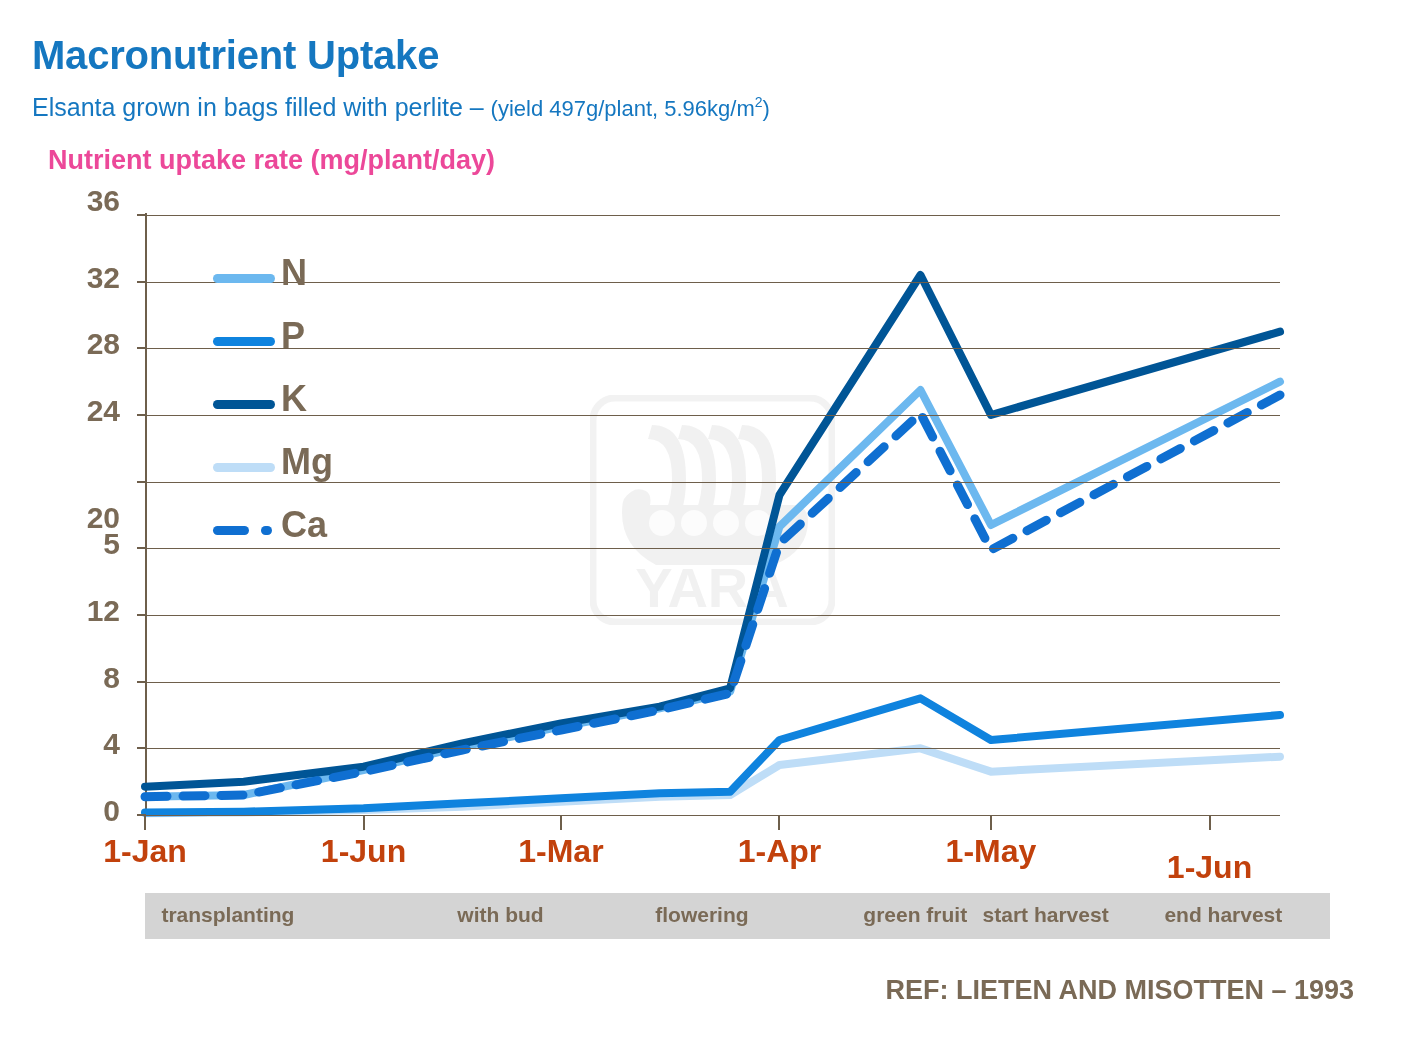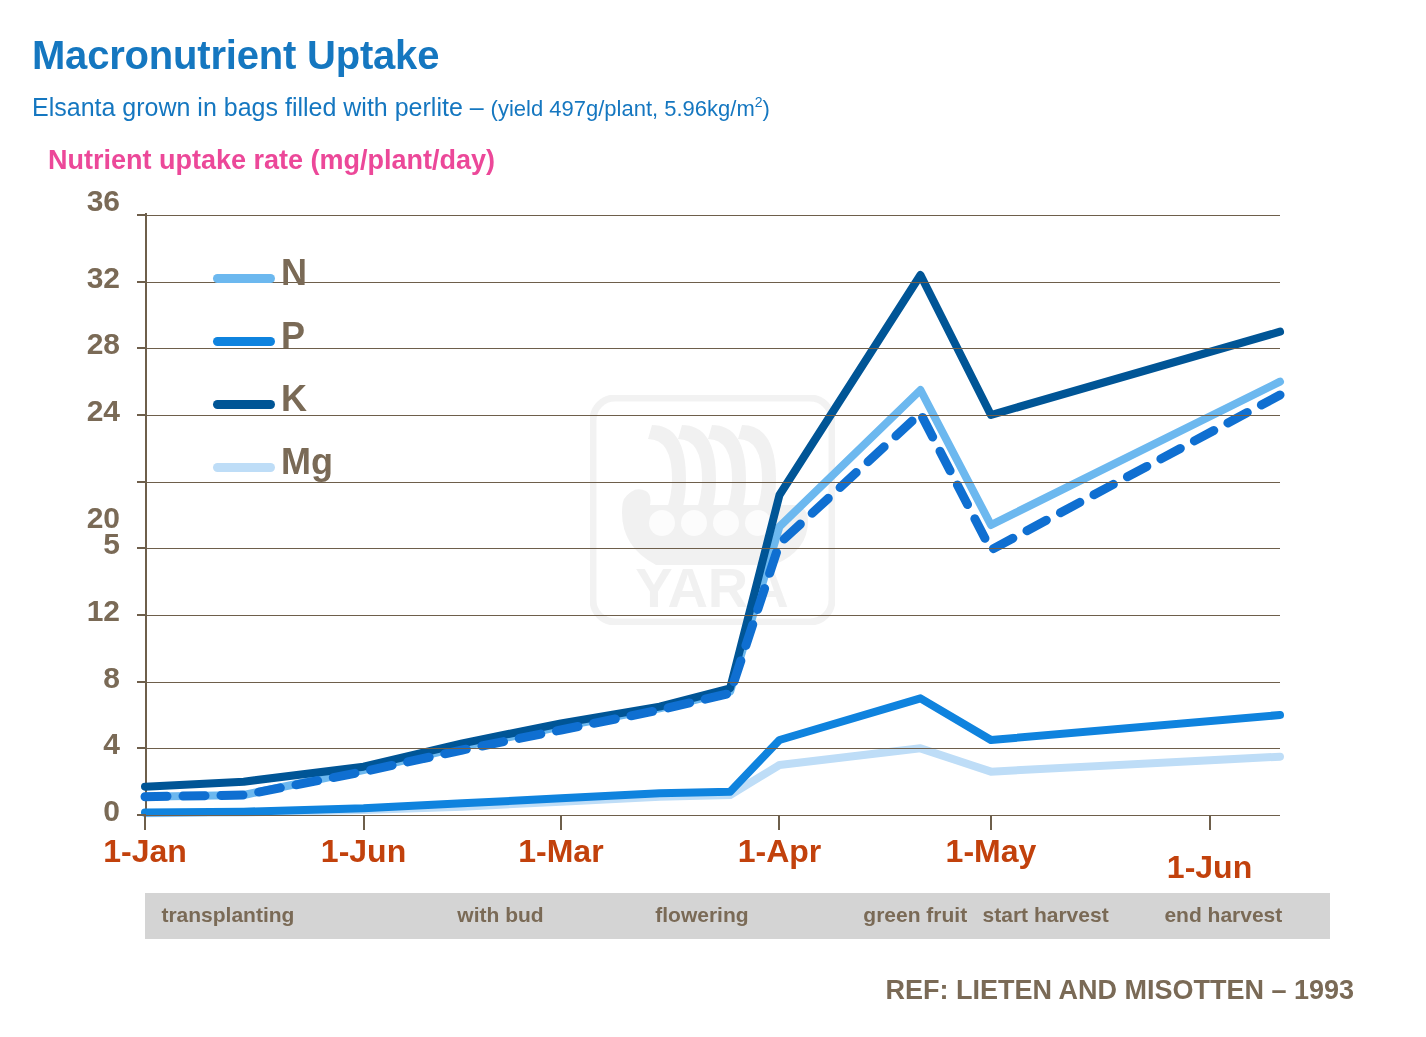--- a/index.html
+++ b/index.html
@@ -172,15 +172,22 @@
       <span class="legend-label">P</span>
     </div>
     <div class="legend-row">
       <span class="legend-swatch" style="background: rgb(0, 85, 150);"></span>
       <span class="legend-label">K</span>
     </div>
     <div class="legend-row">
       <span class="legend-swatch" style="background: rgb(190, 221, 247);"></span>
       <span class="legend-label">Mg</span>
     </div>
+    <div class="legend-row">
+      <span class="legend-swatch dash">
+        <i style="left: 0px; width: 36px; background: rgb(15, 111, 209);"></i>
+        <i style="left: 48px; width: 11px; background: rgb(15, 111, 209);"></i>
+      </span>
+      <span class="legend-label">Ca</span>
+    </div>
   </div>
 
 <div class="ref">REF:  LIETEN AND MISOTTEN – 1993</div>
 
 </body></html>

